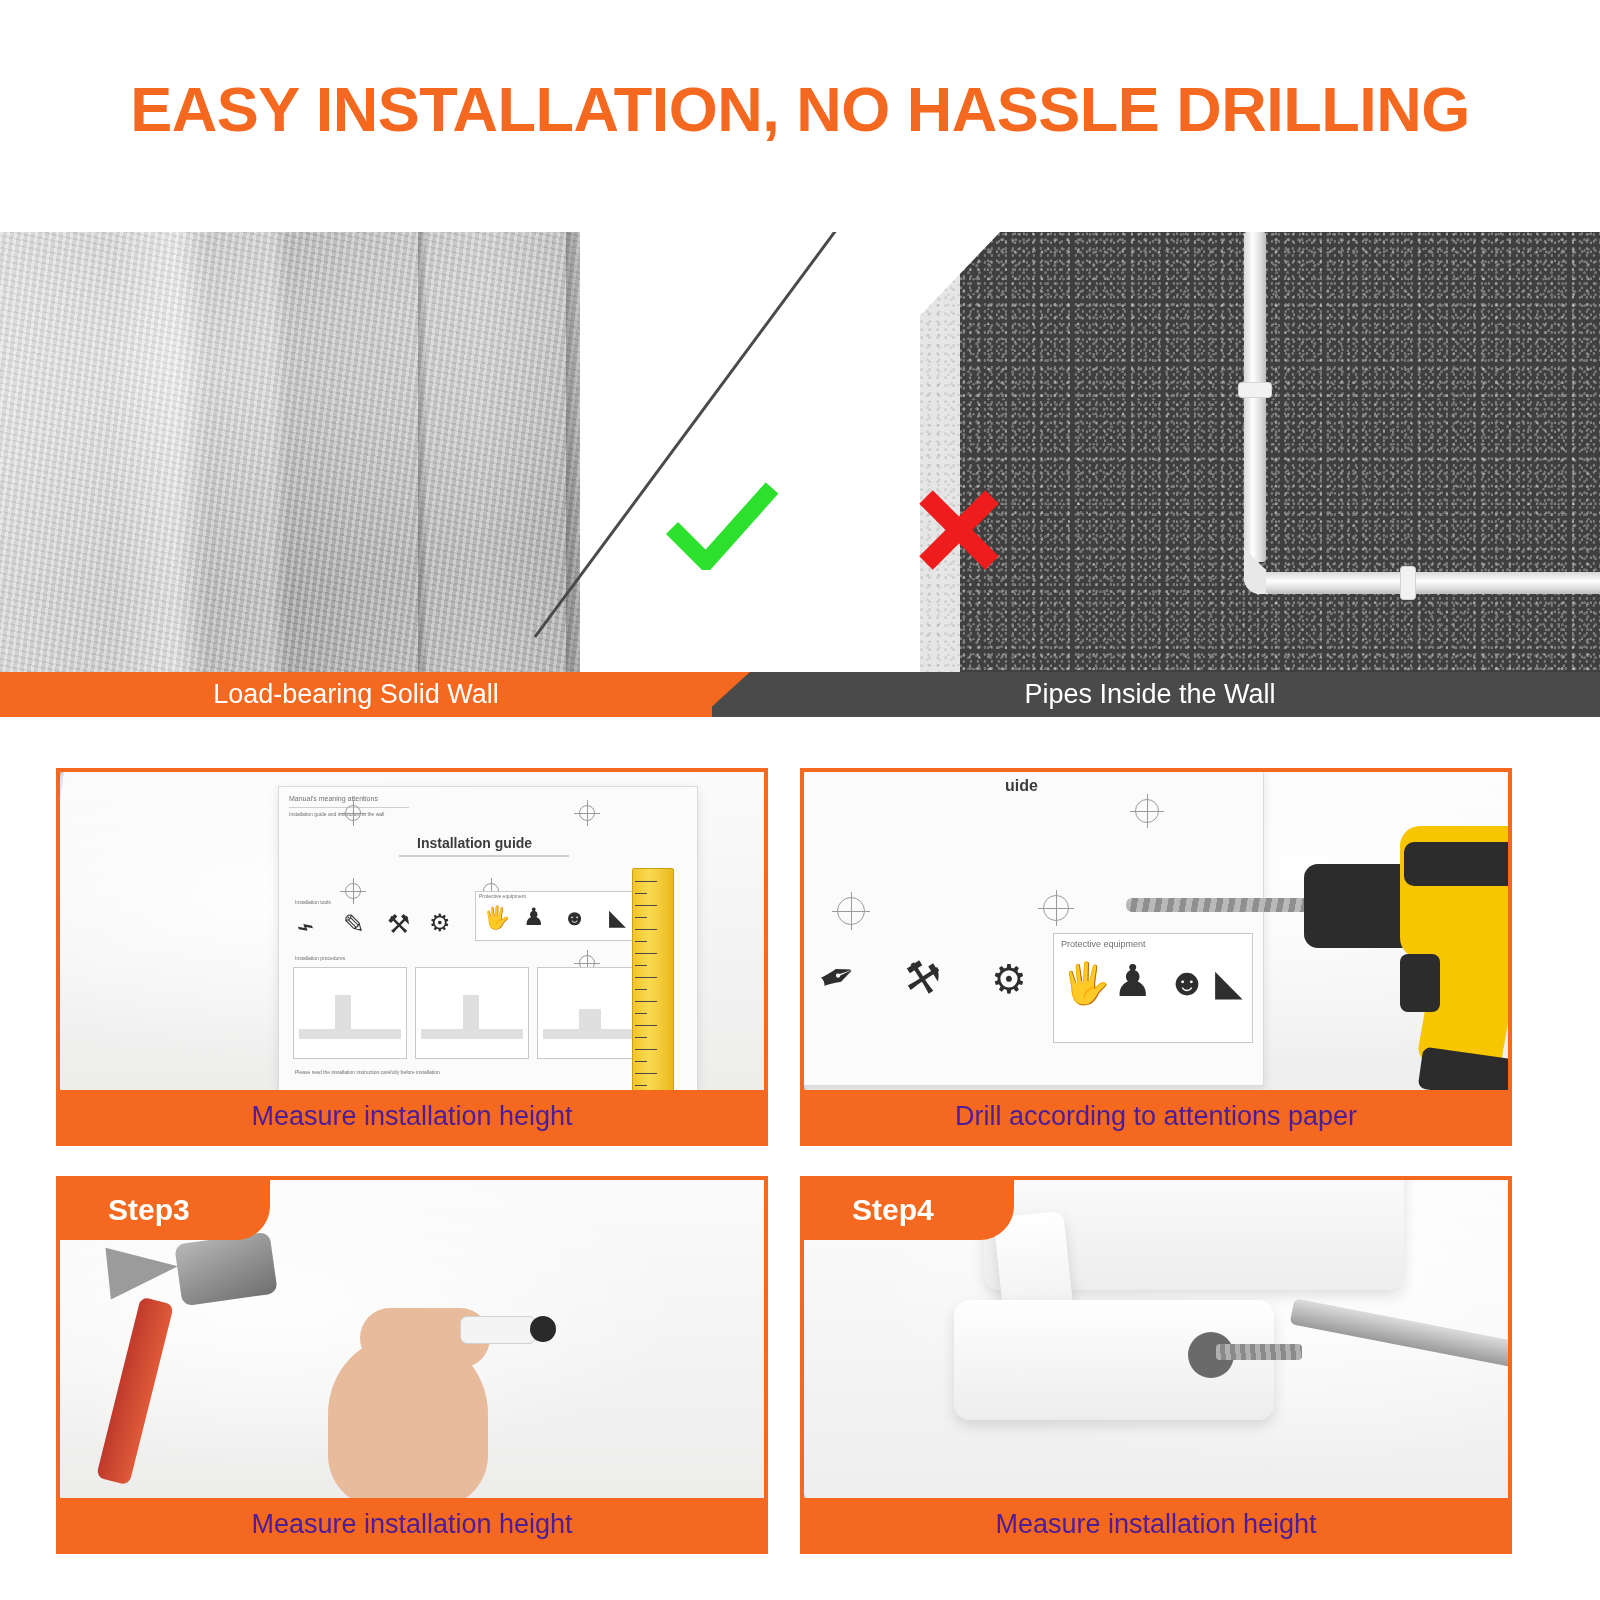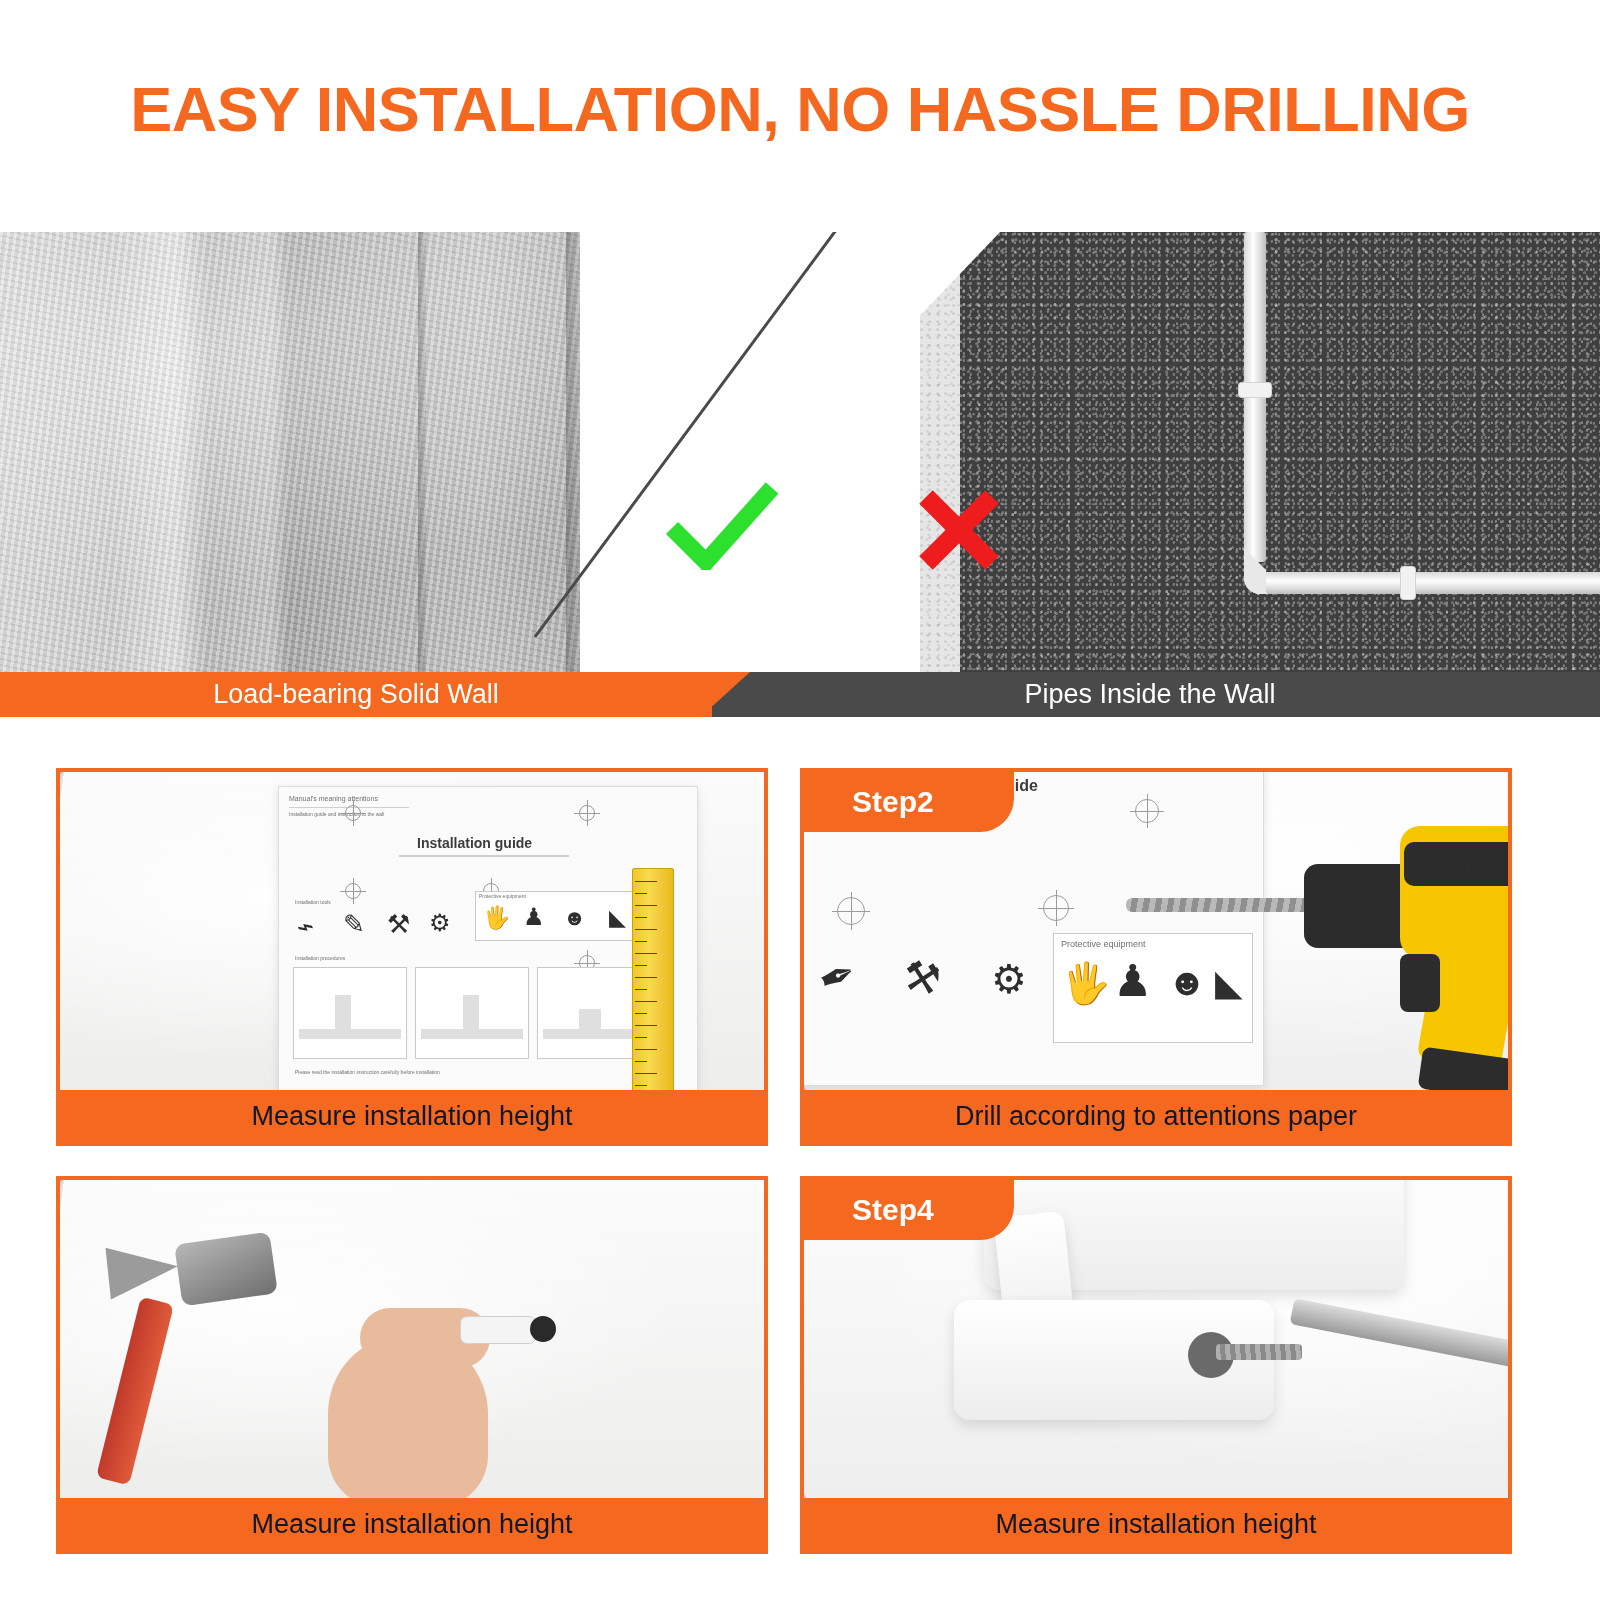--- a/index.html
+++ b/index.html
@@ -263,21 +263,21 @@
     align-items: center;
     border-bottom-right-radius: 34px;
     z-index: 4;
     box-sizing: border-box;
   }
   .step-caption {
     position: absolute;
     left: 0; right: 0; bottom: 0;
     height: 52px;
     background: #f4681f;
-    color: #0f172a;
+    color: #4c1d95;
     font-size: 27px;
     display: flex;
     align-items: center;
     justify-content: center;
     z-index: 4;
   }
 
   
   .marble {
     position: absolute;
@@ -583,38 +583,38 @@
 
       <div class="drill-bit" style="left:322px; top:126px; width:190px;"></div>
       <div class="drill-body" style="left:500px; top:92px; width:120px; height:84px;"></div>
       <div class="drill-yellow" style="left:596px; top:54px; width:132px; height:132px; border-radius:20px;"></div>
       <div class="drill-body" style="left:600px; top:70px; width:124px; height:44px; border-radius:10px;"></div>
       <div class="dewalt-text" style="left:604px; top:80px;">DeWALT</div>
       <div class="drill-yellow" style="left:622px; top:176px; width:84px; height:120px; border-radius:14px; transform:rotate(10deg);"></div>
       <div class="drill-body" style="left:596px; top:182px; width:40px; height:58px; border-radius:8px;"></div>
       <div class="drill-body" style="left:616px; top:282px; width:110px; height:42px; border-radius:8px; transform:rotate(8deg);"></div>
     </div>
-    <div class="step-badge">Step2</div>
     <div class="step-caption">Drill according to attentions paper</div>
   </div>
 
   <div class="step-card">
     <div class="step-photo">
       <div class="marble"></div>
 
       <div class="hammer-head" style="left:118px; top:58px; width:96px; height:62px; transform:rotate(-8deg);"></div>
       <div class="hammer-claw" style="left:48px; top:64px; transform:rotate(-6deg);"></div>
       <div class="hammer-handle" style="left:58px; top:118px; width:34px; height:186px; transform:rotate(14deg);"></div>
 
       <div class="hand" style="left:268px; top:156px; width:160px; height:170px;"></div>
       <div class="hand" style="left:300px; top:128px; width:130px; height:60px; border-radius:30px;"></div>
 
       <div class="anchor-plug" style="left:400px; top:136px; width:74px; height:26px;"></div>
       <div style="position:absolute; left:470px; top:136px; width:26px; height:26px; background:#2a2a2a; border-radius:50%;"></div>
     </div>
+    <div class="step-badge">Step3</div>
     <div class="step-caption">Measure installation height</div>
   </div>
 
   <div class="step-card">
     <div class="step-photo">
       <div class="marble v2"></div>
 
       <div class="shelf-body" style="left:180px; top:-40px; width:420px; height:150px; border-radius:0 0 16px 16px;"></div>
       <div class="shelf-body" style="left:196px; top:34px; width:70px; height:130px; border-radius:12px; transform:rotate(-6deg);"></div>
       <div class="shelf-body" style="left:150px; top:120px; width:320px; height:120px; border-radius:16px;"></div>

